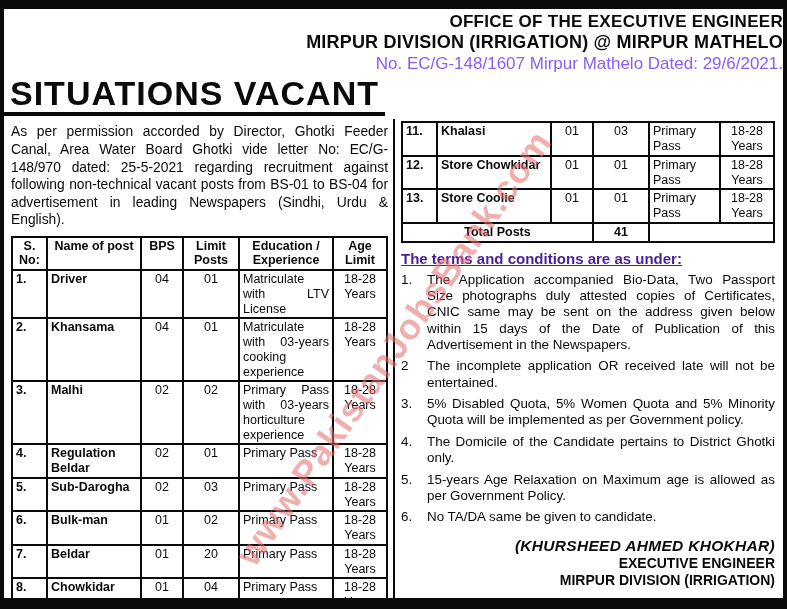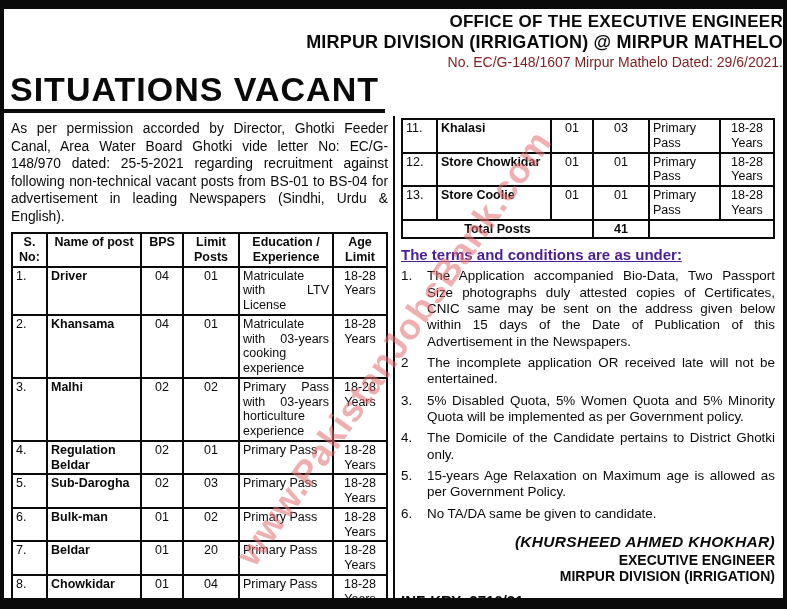--- a/index.html
+++ b/index.html
@@ -3,35 +3,35 @@
 <meta charset="utf-8">
 <style>
   html,body{margin:0;padding:0;background:#e9e9e9;}
   body{width:787px;height:609px;font-family:"Liberation Sans",sans-serif;-webkit-font-smoothing:antialiased;}
   .frame{position:relative;width:787px;height:609px;box-sizing:border-box;background:#fff;
          border:4px solid #0a0a0a;border-top-width:9px;border-bottom-width:11px;overflow:hidden;}
   
   .header{text-align:right;padding-top:3px;line-height:1.15;}
   .office1{font-size:17px;font-weight:bold;letter-spacing:.3px;color:#0a0a0a;}
   .office2{font-size:18px;font-weight:bold;letter-spacing:.2px;color:#0a0a0a;}
-  .reference{font-size:14px;color:#7f1d1d;margin-top:2px;}
+  .reference{font-size:17px;color:#8b5cf6;margin-top:2px;}
   .title-wrap{margin-top:2px;}
   .title{display:inline-block;font-size:34px;font-weight:bold;letter-spacing:1px;color:#0a0a0a;
          border-bottom:4px solid #0a0a0a;padding:0 6px 1px;line-height:1.05;}
   
   .columns{display:flex;align-items:stretch;height:497px;margin-top:3px;}
   .col-left{width:391px;box-sizing:border-box;border-right:2px solid #0a0a0a;padding:2px 5px 0 7px;}
   .col-right{flex:1;box-sizing:border-box;padding:2px 8px 4px 6px;display:flex;flex-direction:column;}
   .intro{font-size:13.8px;line-height:1.27;text-align:justify;color:#0a0a0a;margin:2px 0 7px;}
   
   table.vtable{border-collapse:collapse;width:100%;table-layout:fixed;}
   .vtable td,.vtable th{border:2px solid #0a0a0a;font-size:12.5px;line-height:1.18;padding:1px 3px;
          vertical-align:top;color:#0a0a0a;overflow:hidden;}
   .vtable th{font-weight:bold;text-align:center;vertical-align:top;}
-  .c-sno{width:27px;}
+  .c-sno{width:27px;font-weight:bold;}
   .c-name{width:106px;font-weight:bold;}
   .c-bps{width:34px;text-align:center;}
   .c-vac{width:48px;text-align:center;}
   .c-edu{text-align:justify;}
   .c-age{width:46px;text-align:center;}
   .total-label{text-align:center;font-weight:bold;}
   .total-val{font-weight:bold;text-align:center;}
   
   .terms-heading{font-size:15px;font-weight:bold;text-decoration:underline;margin:7px 0 5px;color:#4c1d95;}
   .term{display:flex;font-size:13.4px;line-height:1.22;margin-bottom:5px;color:#0a0a0a;}

